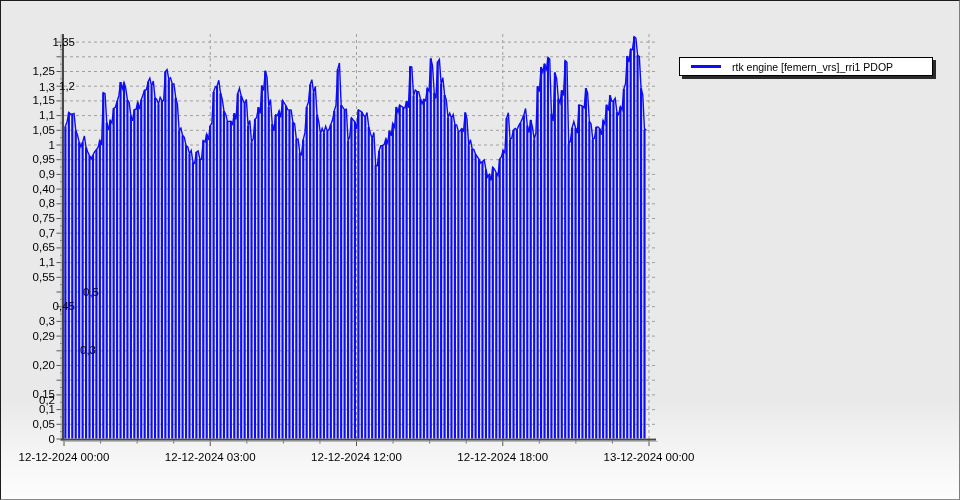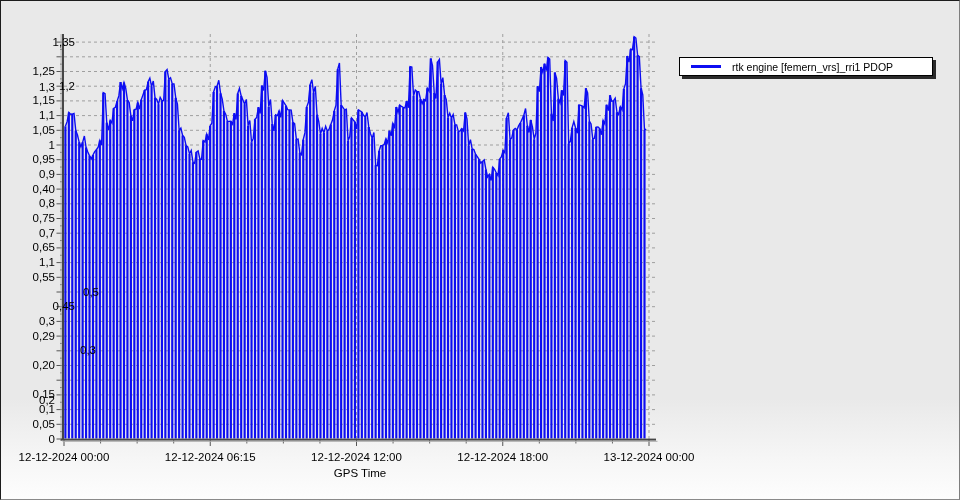--- a/index.html
+++ b/index.html
@@ -186,26 +186,25 @@
       <div class="tick-label y-label" style="left: 0px; top: 122.8px;">1,05</div>
       <div class="tick-label y-label" style="left: 0px; top: 108.1px;">1,1</div>
       <div class="tick-label y-label" style="left: 0px; top: 93.4px;">1,15</div>
       <div class="tick-label y-label" style="left: 0px; top: 78.7px; padding-left: 20px;">1,2</div>
       <div class="tick-label y-label" style="left: 0px; top: 64px;">1,25</div>
       <div class="tick-label y-label" style="left: 0px; top: 49.3px; margin-top: 31px;">1,3</div>
       <div class="tick-label y-label" style="left: 0px; top: 34.6px; margin-left: 20px;">1,35</div>
     </div>
   <div id="x-labels">
       <div class="tick-label x-label" style="left: 3px; top: 450px;">12-12-2024 00:00</div>
-      <div class="tick-label x-label" style="left: 149.25px; top: 450px;">12-12-2024 06:15</div>
+      <div class="tick-label x-label" style="left: 149.25px; top: 450px;">12-12-2024 03:00</div>
       <div class="tick-label x-label" style="left: 295.5px; top: 450px;">12-12-2024 12:00</div>
       <div class="tick-label x-label" style="left: 441.75px; top: 450px;">12-12-2024 18:00</div>
       <div class="tick-label x-label" style="left: 588px; top: 450px;">13-12-2024 00:00</div>
     </div>
 
-  <div class="axis-title" style="left:259px;top:466px;">GPS Time</div>
 
   <div class="legend-box">
     <span class="legend-line" style="background: rgb(13, 13, 242);"></span>
     <span class="legend-text">rtk engine [femern_vrs]_rri1 PDOP</span>
   </div>
 
 </div>
 
 </body></html>

